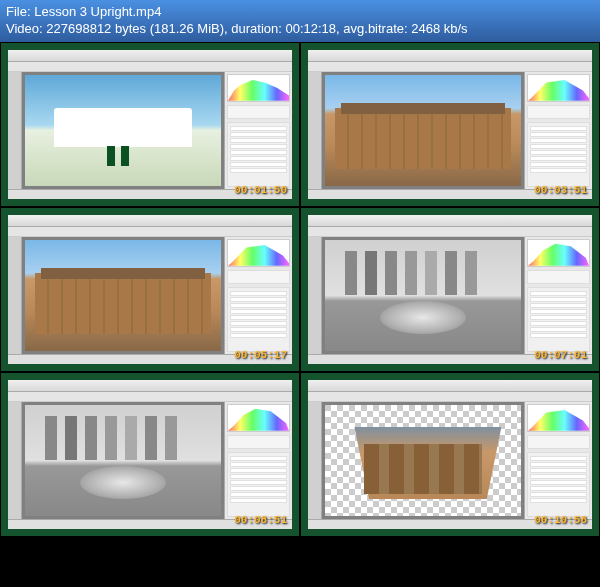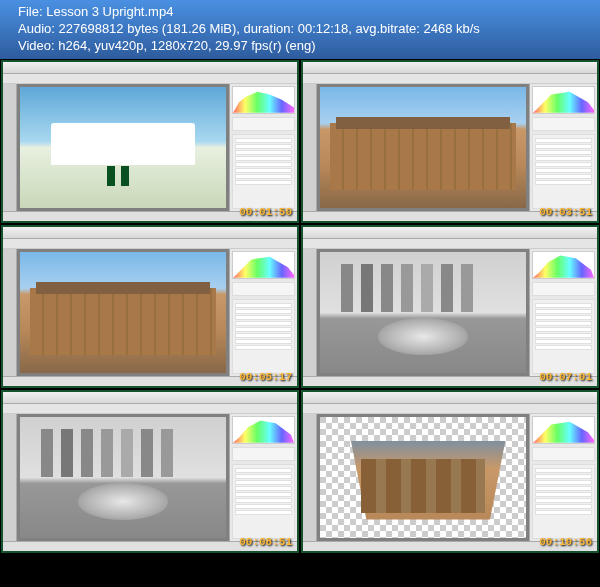--- a/index.html
+++ b/index.html
@@ -1,20 +1,20 @@
 <!DOCTYPE html>
 <html><head>
 <meta charset="utf-8">
 <style>
 *{margin:0;padding:0;box-sizing:border-box}
 body{width:600px;height:587px;background:#000;font-family:Arial,sans-serif;overflow:hidden}
-.info-banner{background:linear-gradient(to bottom,#4a90e2 0%,#2e5c9e 100%);padding:4px 18px;color:#fff;font-size:13px;line-height:1.3}
+.info-banner{background:linear-gradient(to bottom,#4a90e2 0%,#2e5c9e 100%);padding:4px 6px;color:#fff;font-size:13px;line-height:1.3}
 .info-line{white-space:nowrap}
 .grid{display:grid;grid-template-columns:1fr 1fr;grid-template-rows:repeat(3,163px);gap:2px;padding:1px;background:#000}
-.thumb{position:relative;background:#e8e8e8;border:2px solid #14532d;overflow:hidden}
+.thumb{position:relative;background:#e8e8e8;border:7px solid #14532d;overflow:hidden}
 .ps-window{width:100%;height:100%;display:flex;flex-direction:column}
 .ps-titlebar{height:12px;background:linear-gradient(#f0f0f0,#d8d8d8);border-bottom:1px solid #aaa}
 .ps-toolbar{height:10px;background:#e5e5e5;border-bottom:1px solid #ccc}
 .ps-body{flex:1;display:flex}
 .ps-tools{width:14px;background:#d0d0d0;border-right:1px solid #aaa}
 .ps-canvas{flex:1;background:#808080;display:flex;align-items:center;justify-content:center;padding:3px}
 .ps-img{width:100%;height:100%;background:#87ceeb;position:relative;overflow:hidden}
 .ps-panels{width:68px;background:#e8e8e8;border-left:1px solid #aaa;display:flex;flex-direction:column}
 .histogram{height:28px;background:#fff;margin:2px;border:1px solid #ccc;position:relative;overflow:hidden}
 .histo-curve{position:absolute;bottom:0;left:0;right:0;height:100%;background:linear-gradient(90deg,#f00 0%,#ff0 20%,#0f0 40%,#0ff 60%,#00f 80%,#f0f 100%);opacity:0.6;clip-path:polygon(0 100%,10% 60%,20% 40%,40% 20%,60% 30%,80% 50%,100% 80%,100% 100%)}
@@ -41,22 +41,21 @@
 .img-crop::after{content:"";position:absolute;left:20%;right:20%;top:35%;bottom:20%;background:repeating-linear-gradient(90deg,#886038 0,#886038 15px,#987850 15px,#987850 25px)}
 
 .histo-r{clip-path:polygon(0 100%,5% 90%,30% 30%,60% 20%,90% 60%,100% 90%,100% 100%)}
 .histo-b{clip-path:polygon(0 100%,10% 80%,25% 40%,45% 15%,70% 25%,95% 70%,100% 100%)}
 </style>
 </head>
 <body>
 
 <div class="info-banner">
   <div class="info-line"><span>File:</span> <span>Lesson 3 Upright.mp4</span></div>
-  <div class="info-line"><span>Audio:</span> <span>227698812 bytes (181.26 MiB), duration: 00:12:18, avg.bitrate: 2468 kb/s</span></div>
-  <div class="info-line"><span>Video:</span> <span>h264, yuv420p, 1280x720, 29.97 fps(r) (eng)</span></div>
+  <div class="info-line"><span>Video:</span> <span>227698812 bytes (181.26 MiB), duration: 00:12:18, avg.bitrate: 2468 kb/s</span></div>
 </div>
 
 <div class="grid">
 <div class="thumb">
     <div class="ps-window">
       <div class="ps-titlebar"></div>
       <div class="ps-toolbar"></div>
       <div class="ps-body">
         <div class="ps-tools"></div>
         <div class="ps-canvas">

